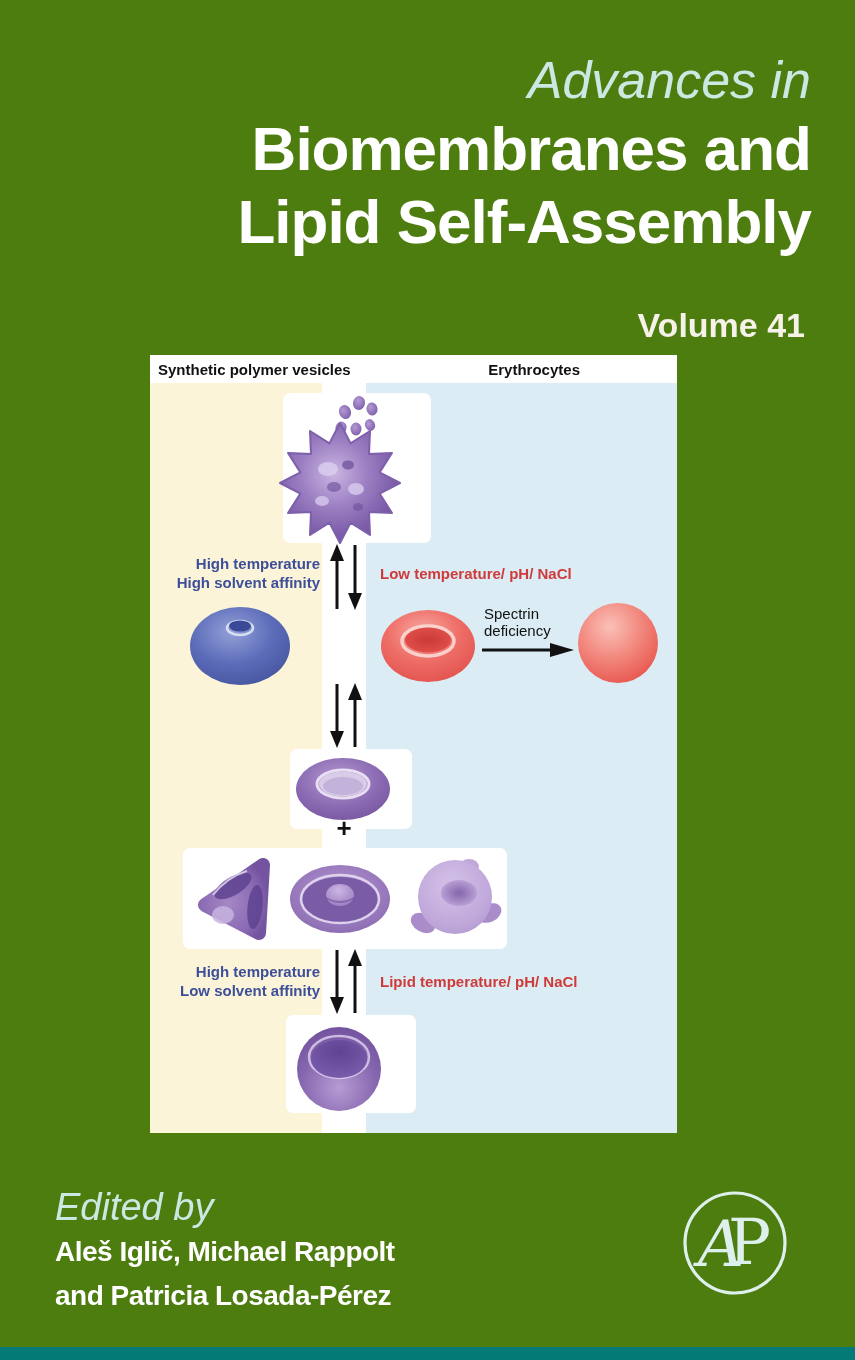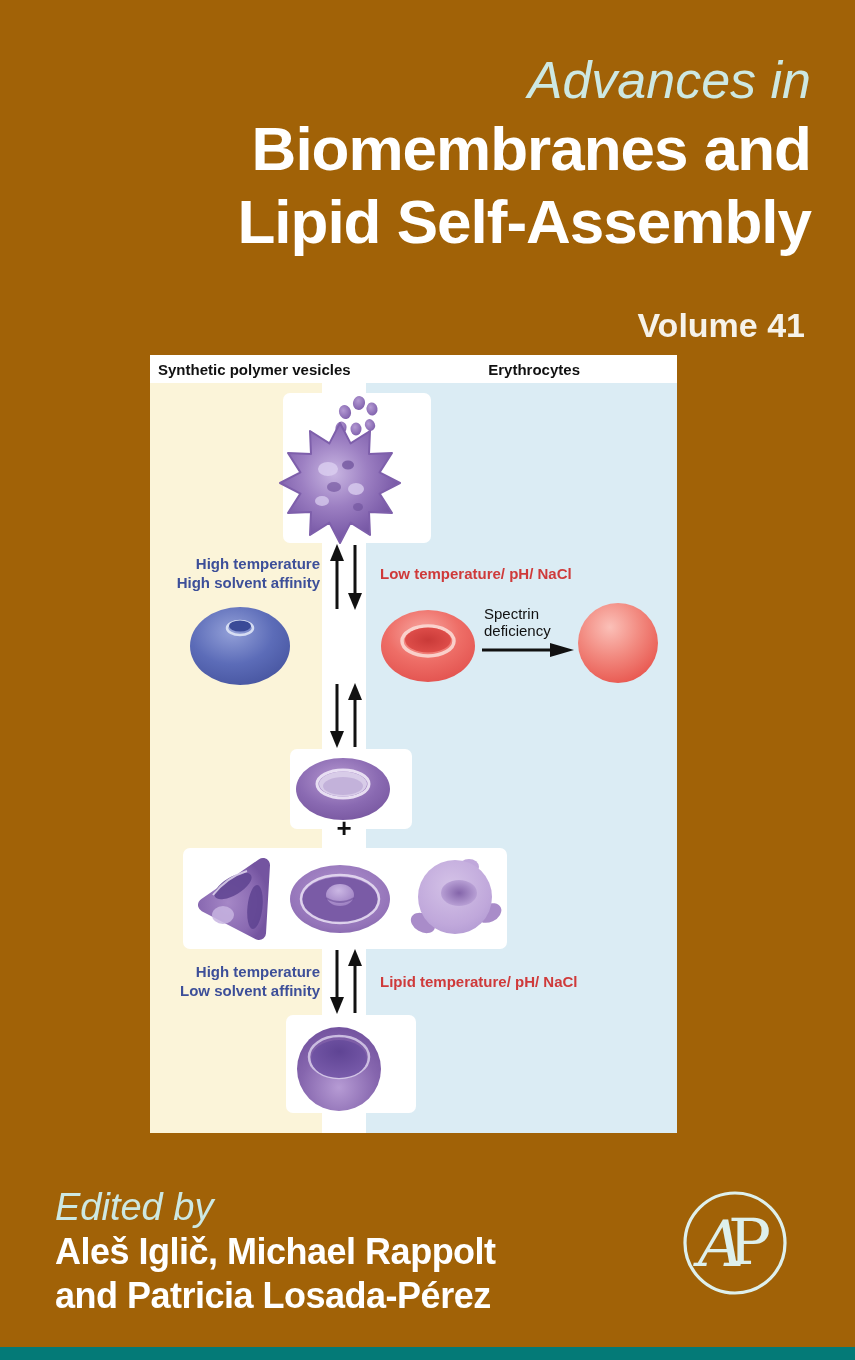--- a/index.html
+++ b/index.html
@@ -1,18 +1,18 @@
 <!DOCTYPE html>
 <html><head>
 <meta charset="utf-8">
 <style>
   html,body{margin:0;padding:0;}
   body{width:855px;height:1360px;font-family:"Liberation Sans",sans-serif;}
   .abs{position:absolute;}
-  .cover{position:relative;width:855px;height:1360px;background:#a16207;overflow:hidden;}
+  .cover{position:relative;width:855px;height:1360px;background:#4d7c0f;overflow:hidden;}
 
   .series{top:50px;right:44px;font-size:52px;font-style:italic;font-weight:400;
           color:#cde8e2;letter-spacing:0;}
   .title{top:112px;right:44px;text-align:right;font-size:62px;font-weight:bold;
          color:#ffffff;line-height:73px;letter-spacing:-1px;}
   .volume{top:296px;right:50px;font-size:34px;font-weight:bold;color:#f6f2e9;margin-top:10px;}
 
   
   .figure{left:150px;top:355px;width:527px;height:778px;background:#ffffff;}
   .col-left{left:0;top:28px;width:172px;height:750px;background:#fbf4d9;}
@@ -31,21 +31,21 @@
   .lbl-black{font-size:15px;color:#111;line-height:17px;}
   .blue1{left:10px;top:199px;width:160px;}
   .red1{left:230px;top:210px;width:200px;}
   .spectrin{left:334px;top:250px;}
   .blue2{left:10px;top:607px;width:160px;}
   .red2{left:230px;top:618px;width:210px;}
   .plus{left:178px;top:458px;width:32px;text-align:center;font-size:26px;font-weight:bold;color:#111;}
 
   
   .edited-by{left:55px;top:1186px;font-size:38px;font-style:italic;color:#cde8e2;}
-  .editors{left:55px;top:1230px;font-size:36px;font-weight:bold;color:#ffffff;
+  .editors{left:55px;top:1230px;font-size:28px;font-weight:bold;color:#ffffff;
            line-height:44px;letter-spacing:-0.5px;}
 
   .ap-logo{left:680px;top:1188px;}
   .bottom-edge{left:0;bottom:0;width:855px;height:13px;background:#047a77;}
 </style>
 </head>
 <body>
 
 <div class="cover">
 

